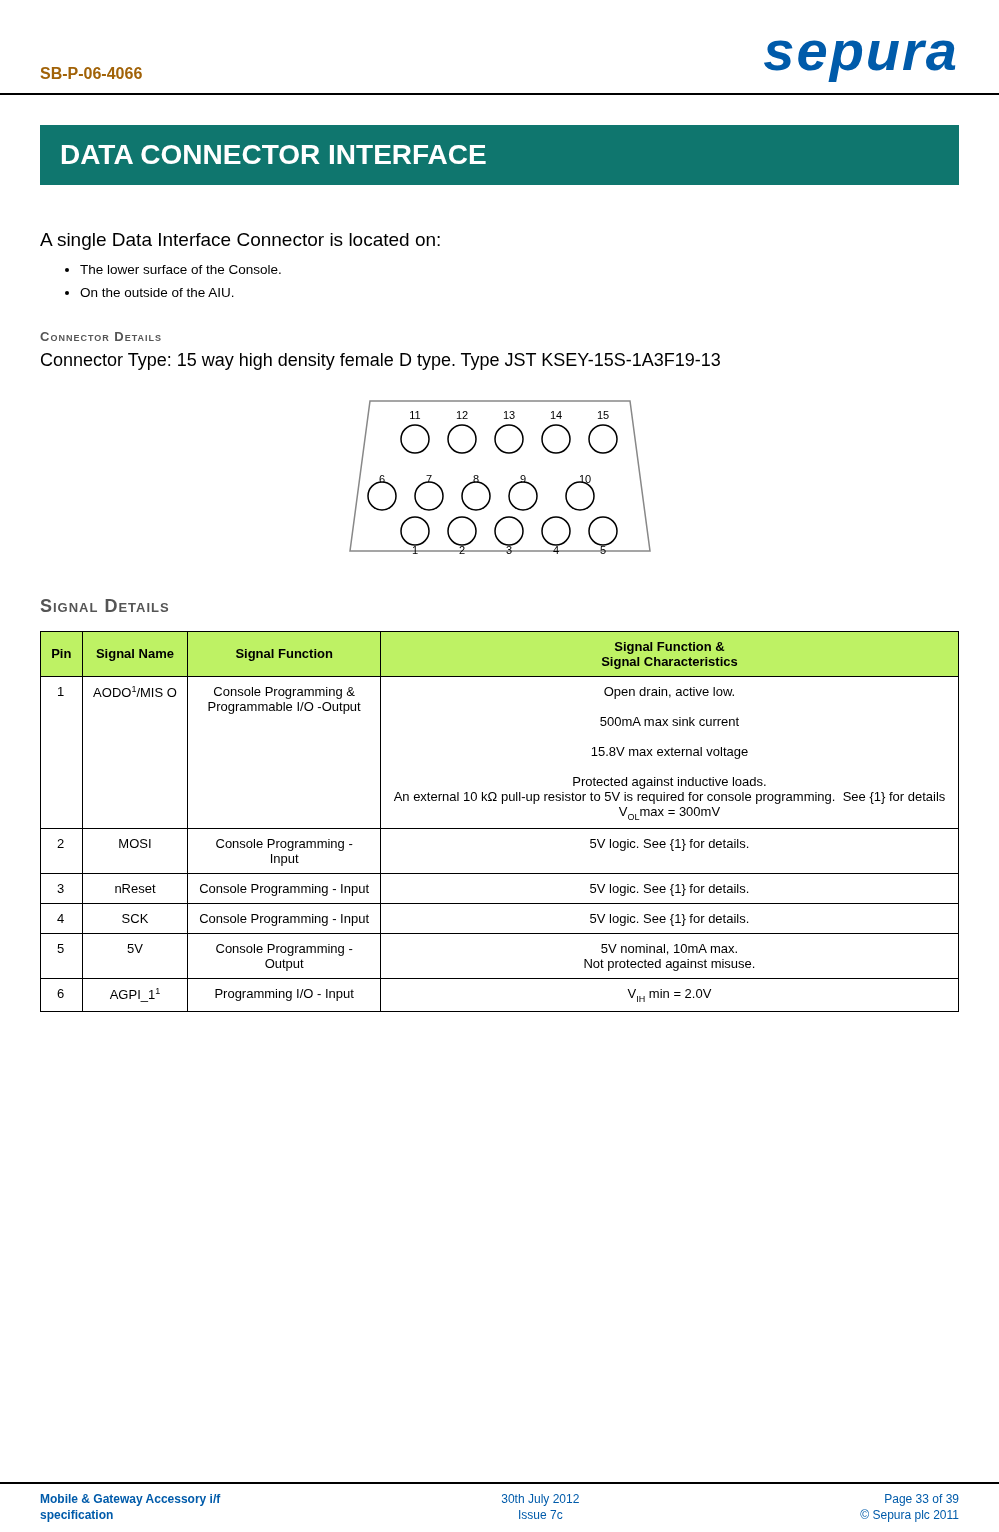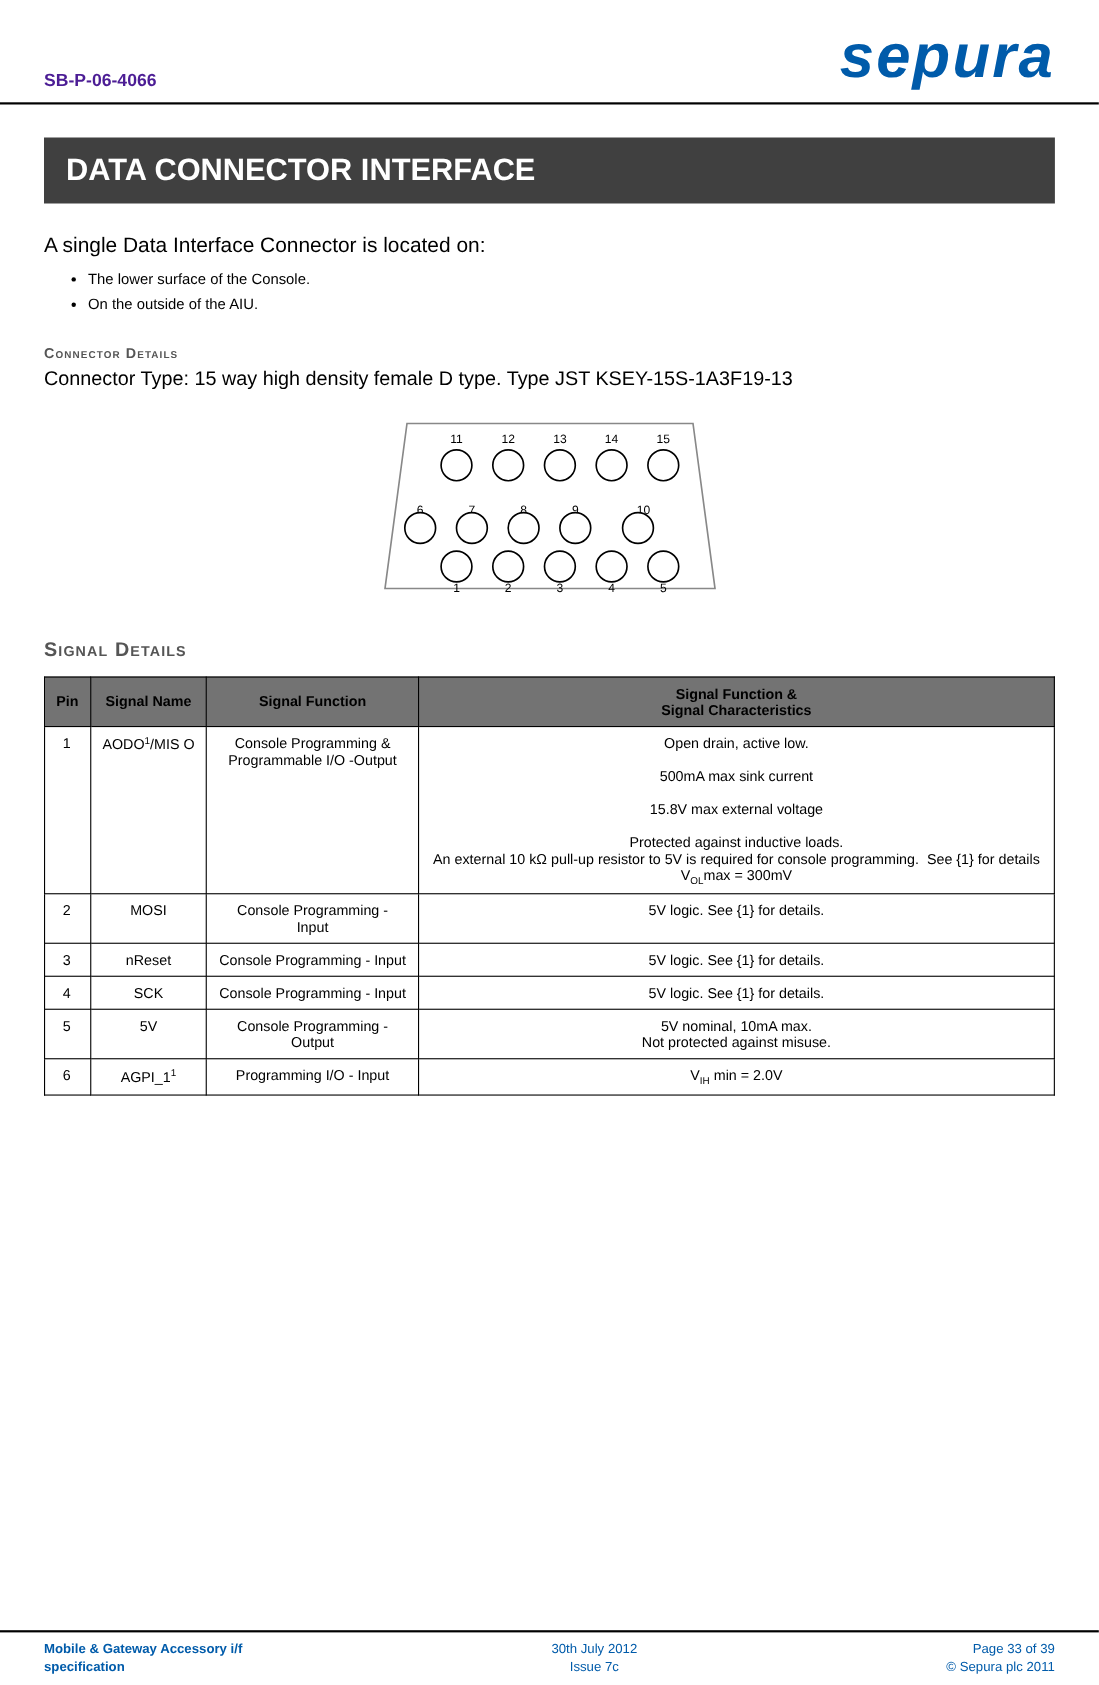--- a/index.html
+++ b/index.html
@@ -25,45 +25,45 @@
     .header {
       display: flex;
       justify-content: space-between;
       align-items: flex-end;
       padding: 18px 40px 10px 40px;
       border-bottom: 2px solid #000;
     }
     .header-doc-id {
       font-size: 16px;
       font-weight: bold;
-      color: #4c1d95;
+      color: #a16207;
     }
     .header-brand {
       font-size: 56px;
       font-weight: 900;
       color: #005baa;
       font-style: italic;
       letter-spacing: 2px;
       margin-left: 48px;
     }
 
     
     .main-content {
       padding: 30px 40px 20px 40px;
       flex: 1;
     }
 
     
     .blue-banner {
-      background-color: #404040;
+      background-color: #0f766e;
       color: #fff;
       font-size: 28px;
       font-weight: bold;
       padding: 14px 20px;
-      margin-bottom: 28px;
+      margin-bottom: 44px;
     }
 
     
     .intro-text {
       font-size: 19px;
       margin-bottom: 8px;
     }
     .bullet-list {
       list-style: disc;
       margin-left: 40px;
@@ -109,21 +109,21 @@
     .signal-table {
       width: 100%;
       border-collapse: collapse;
       font-size: 13px;
       margin-bottom: 10px;
     }
     .signal-table th {
       border: 1px solid #000;
       padding: 7px 10px;
       text-align: center;
-      background: #737373;
+      background: #bef264;
       font-weight: bold;
       font-size: 13px;
     }
     .signal-table td {
       border: 1px solid #000;
       padding: 7px 10px;
       text-align: center;
       vertical-align: top;
       font-size: 13px;
     }

